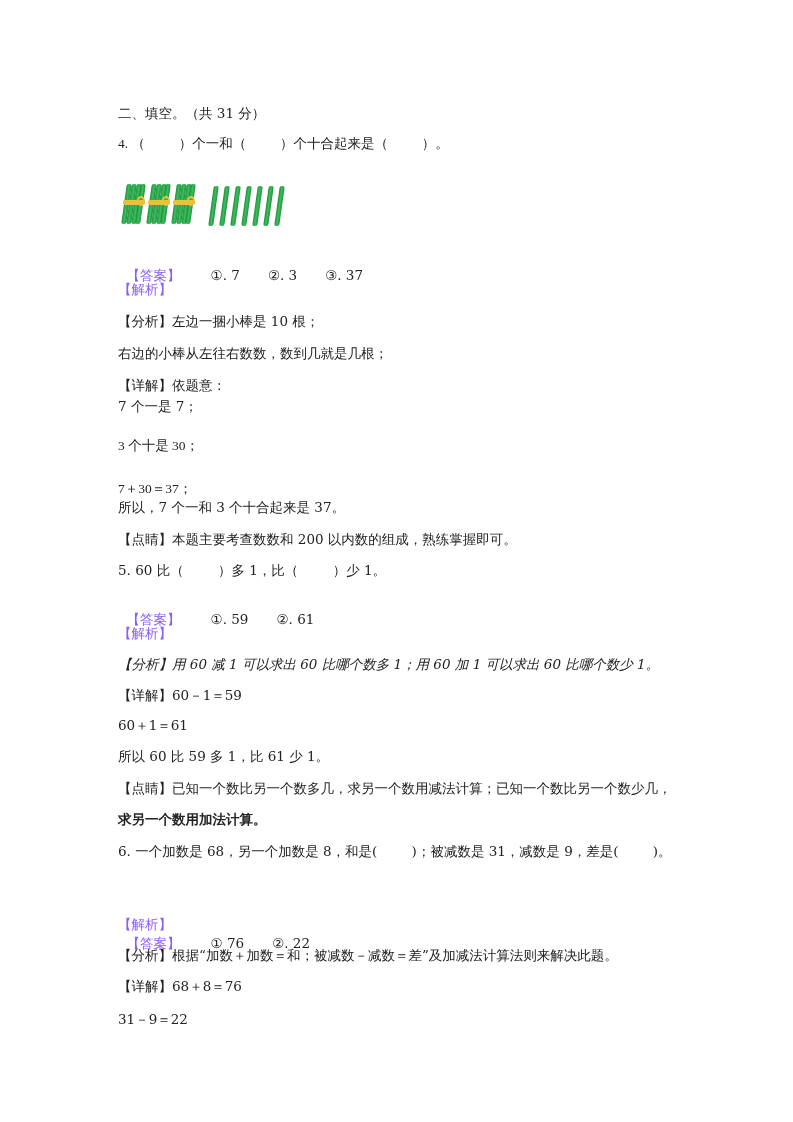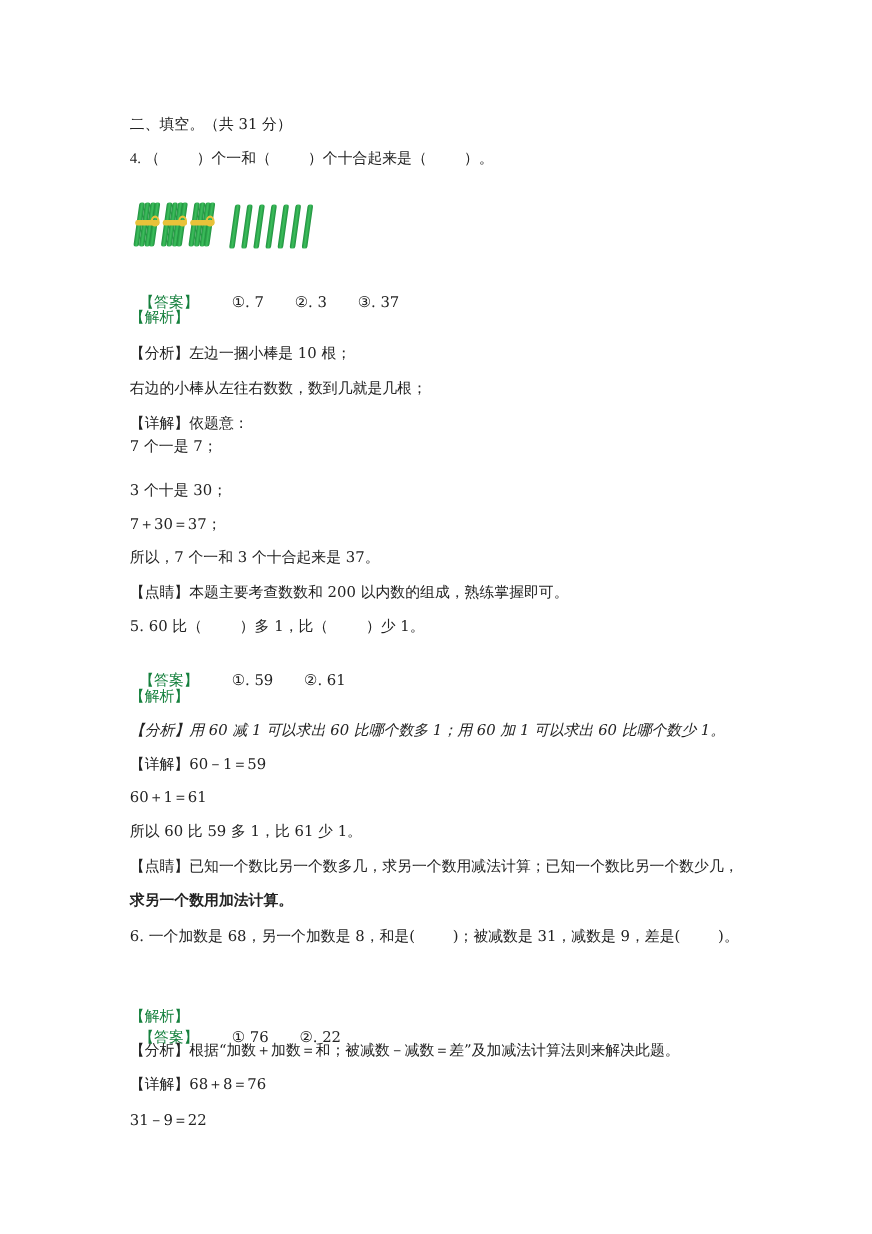--- a/index.html
+++ b/index.html
@@ -16,21 +16,21 @@
       color: #222;
       font-size: 13.5px;
     }
     .line {
       position: absolute;
       left: 118px;
       white-space: pre;
       line-height: 18px;
     }
     .blue {
-      color: #15803d;
+      color: #8b5cf6;
     }
     .answer-item {
       display: inline-block;
     }
     .pictures {
       position: absolute;
       left: 122px;
       top: 180px;
       height: 46px;
       display: flex;
@@ -127,22 +127,22 @@
 </div>
 
 <div class="line" style="top:248px;">
   <span class="blue">【答案】</span><span style="display:inline-block;width:30px"></span><span class="answer-item">①. 7</span><span style="display:inline-block;width:28px"></span><span class="answer-item">②. 3</span><span style="display:inline-block;width:28px"></span><span class="answer-item">③. 37</span>
 </div>
 <div class="line blue" style="top:280px;">【解析】</div>
 <div class="line" style="top:312px;">【分析】左边一捆小棒是 10 根；</div>
 <div class="line" style="top:344px;">右边的小棒从左往右数数，数到几就是几根；</div>
 <div class="line" style="top:376px;">【详解】依题意：</div>
 <div class="line" style="top:397px;">7 个一是 7；</div>
-<div class="line" style="top:437px;">3 个十是 30；</div>
-<div class="line" style="top:468px;">7＋30＝37；</div>
+<div class="line" style="top:437px;font-family:Liberation Serif, serif;">3 个十是 30；</div>
+<div class="line" style="top:480px;font-family:Liberation Serif, serif;">7＋30＝37；</div>
 <div class="line" style="top:498px;">所以，7 个一和 3 个十合起来是 37。</div>
 <div class="line" style="top:530px;">【点睛】本题主要考查数数和 200 以内数的组成，熟练掌握即可。</div>
 
 <div class="line" style="top:561px;">5. 60 比（        ）多 1，比（        ）少 1。</div>
 <div class="line" style="top:592px;">
   <span class="blue">【答案】</span><span style="display:inline-block;width:30px"></span><span class="answer-item">①. 59</span><span style="display:inline-block;width:28px"></span><span class="answer-item">②. 61</span>
 </div>
 <div class="line blue" style="top:624px;">【解析】</div>
 <div class="line" style="top:655px;font-style:italic;">【分析】用 60 减 1 可以求出 60 比哪个数多 1；用 60 加 1 可以求出 60 比哪个数少 1。</div>
 <div class="line" style="top:686px;">【详解】60－1＝59</div>

